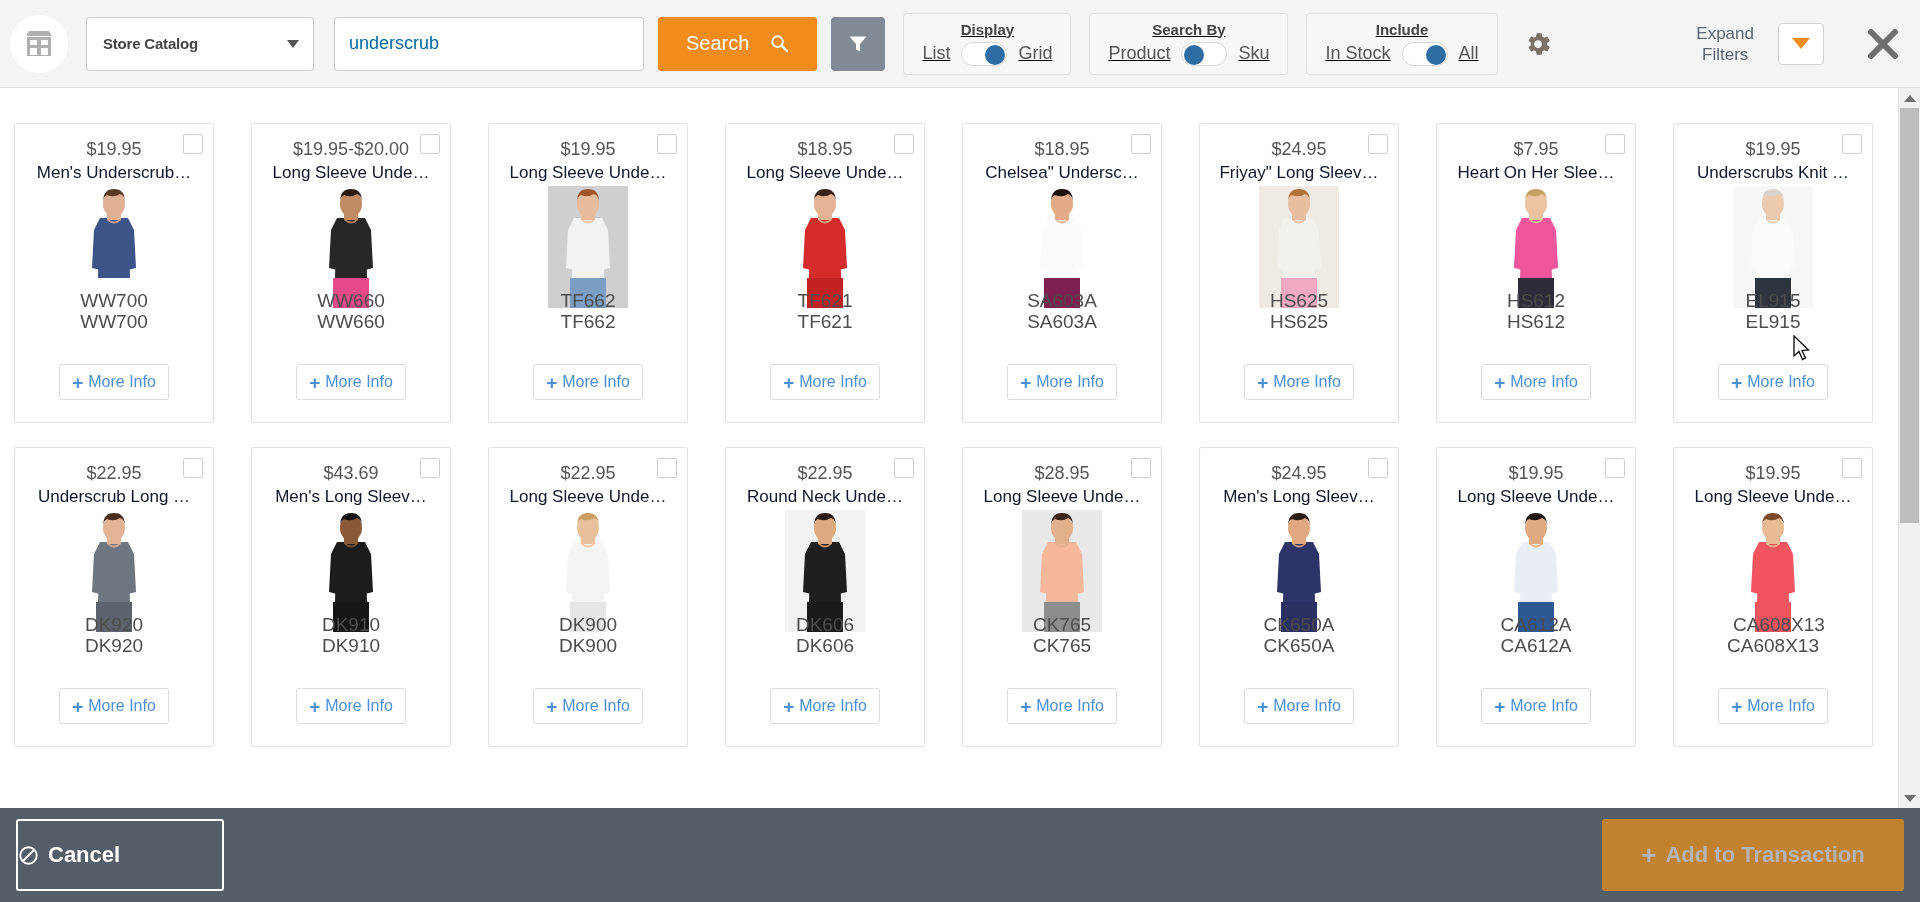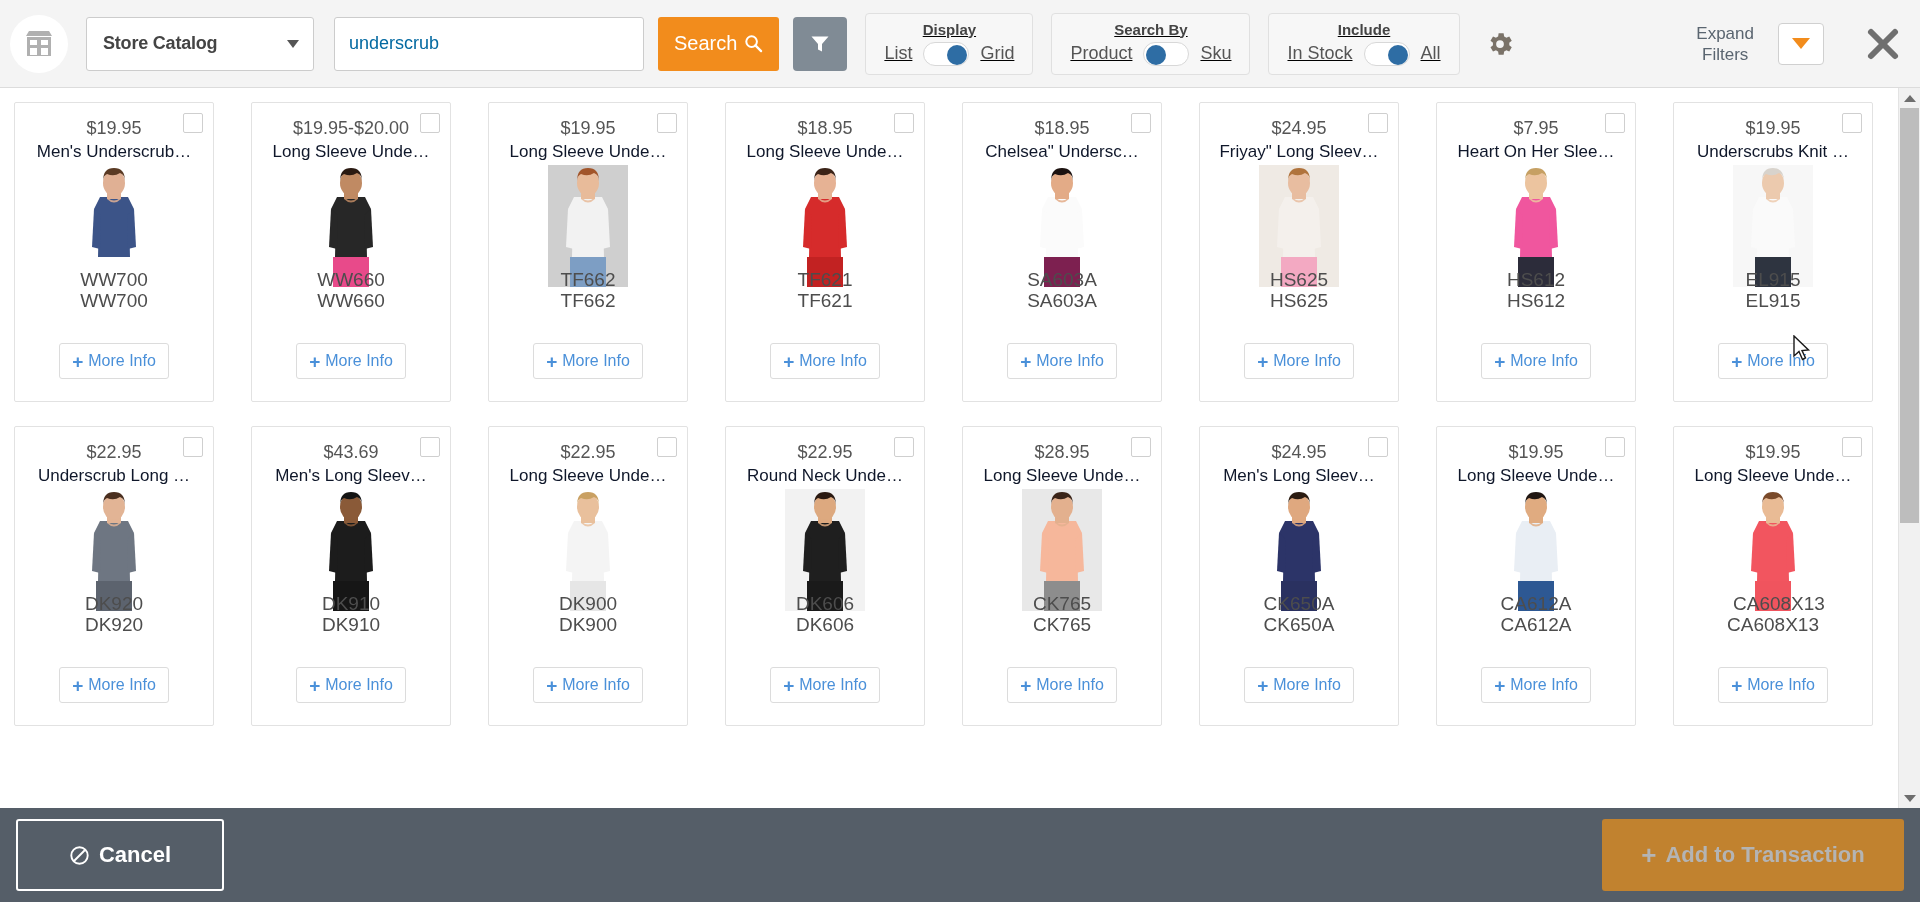--- a/index.html
+++ b/index.html
@@ -39,21 +39,21 @@
     width: 228px; height: 54px;
     background: #fff;
     border: 1px solid #cccccc;
     border-radius: 3px;
     display: flex; align-items: center; justify-content: space-between;
     padding: 0 14px 0 16px;
     cursor: pointer;
     flex: 0 0 228px;
   }
   .catalog-select .label {
-    font-size: 18px; color: #444; font-weight: bold; letter-spacing: -0.2px;
+    font-size: 15px; color: #444; font-weight: bold; letter-spacing: -0.2px;
   }
   .caret-dk {
     width: 0; height: 0;
     border-left: 6px solid transparent;
     border-right: 6px solid transparent;
     border-top: 8px solid #555;
   }
 
   .search-input {
     width: 310px; height: 54px;
@@ -74,24 +74,24 @@
     height: 54px;
     min-width: 116px;
     margin-left: 14px;
     background: #f28c1c;
     border: none;
     border-radius: 3px;
     color: #fff;
     font-size: 20px;
     font-family: "Liberation Sans", sans-serif;
     display: flex; align-items: center; justify-content: center;
-    gap: 7px;
+    gap: 21px;
     cursor: pointer;
     flex: 0 0 auto;
-    padding: 0 16px;
+    padding: 0 28px;
   }
 
   .filter-btn {
     width: 54px; height: 54px;
     margin-left: 14px;
     background: #808b95;
     border: none; border-radius: 4px;
     display: flex; align-items: center; justify-content: center;
     cursor: pointer;
     flex: 0 0 54px;
@@ -164,20 +164,21 @@
   }
   .results-scroll {
     flex: 1 1 auto;
     padding: 14px 12px 10px 14px;
     overflow: hidden;
   }
   .grid-row {
     display: flex;
     gap: 6px;
     margin-bottom: 24px;
+    margin-top: 21px;
   }
   .card {
     width: 200px;
     margin-right: 31px;
     border: 1px solid #e2e2e2;
     background: #fff;
     border-radius: 2px;
     position: relative;
     height: 300px;
     display: flex; flex-direction: column; align-items: center;
@@ -263,21 +264,21 @@
     padding: 0 16px;
   }
   .cancel-btn {
     width: 208px; height: 72px;
     background: transparent;
     border: 2px solid #ffffff;
     border-radius: 3px;
     color: #ffffff;
     font-size: 22px; font-weight: bold;
     font-family: "Liberation Sans", sans-serif;
-    display: flex; align-items: center; justify-content: center; gap: 9px;
+    display: flex; align-items: center; gap: 9px;
     cursor: pointer;
   }
   .add-btn {
     width: 302px; height: 72px;
     background: #c1822f;
     border: none; border-radius: 3px;
     color: #b4b4b4;
     font-size: 22px; font-weight: bold;
     font-family: "Liberation Sans", sans-serif;
     display: flex; align-items: center; justify-content: center; gap: 9px;

